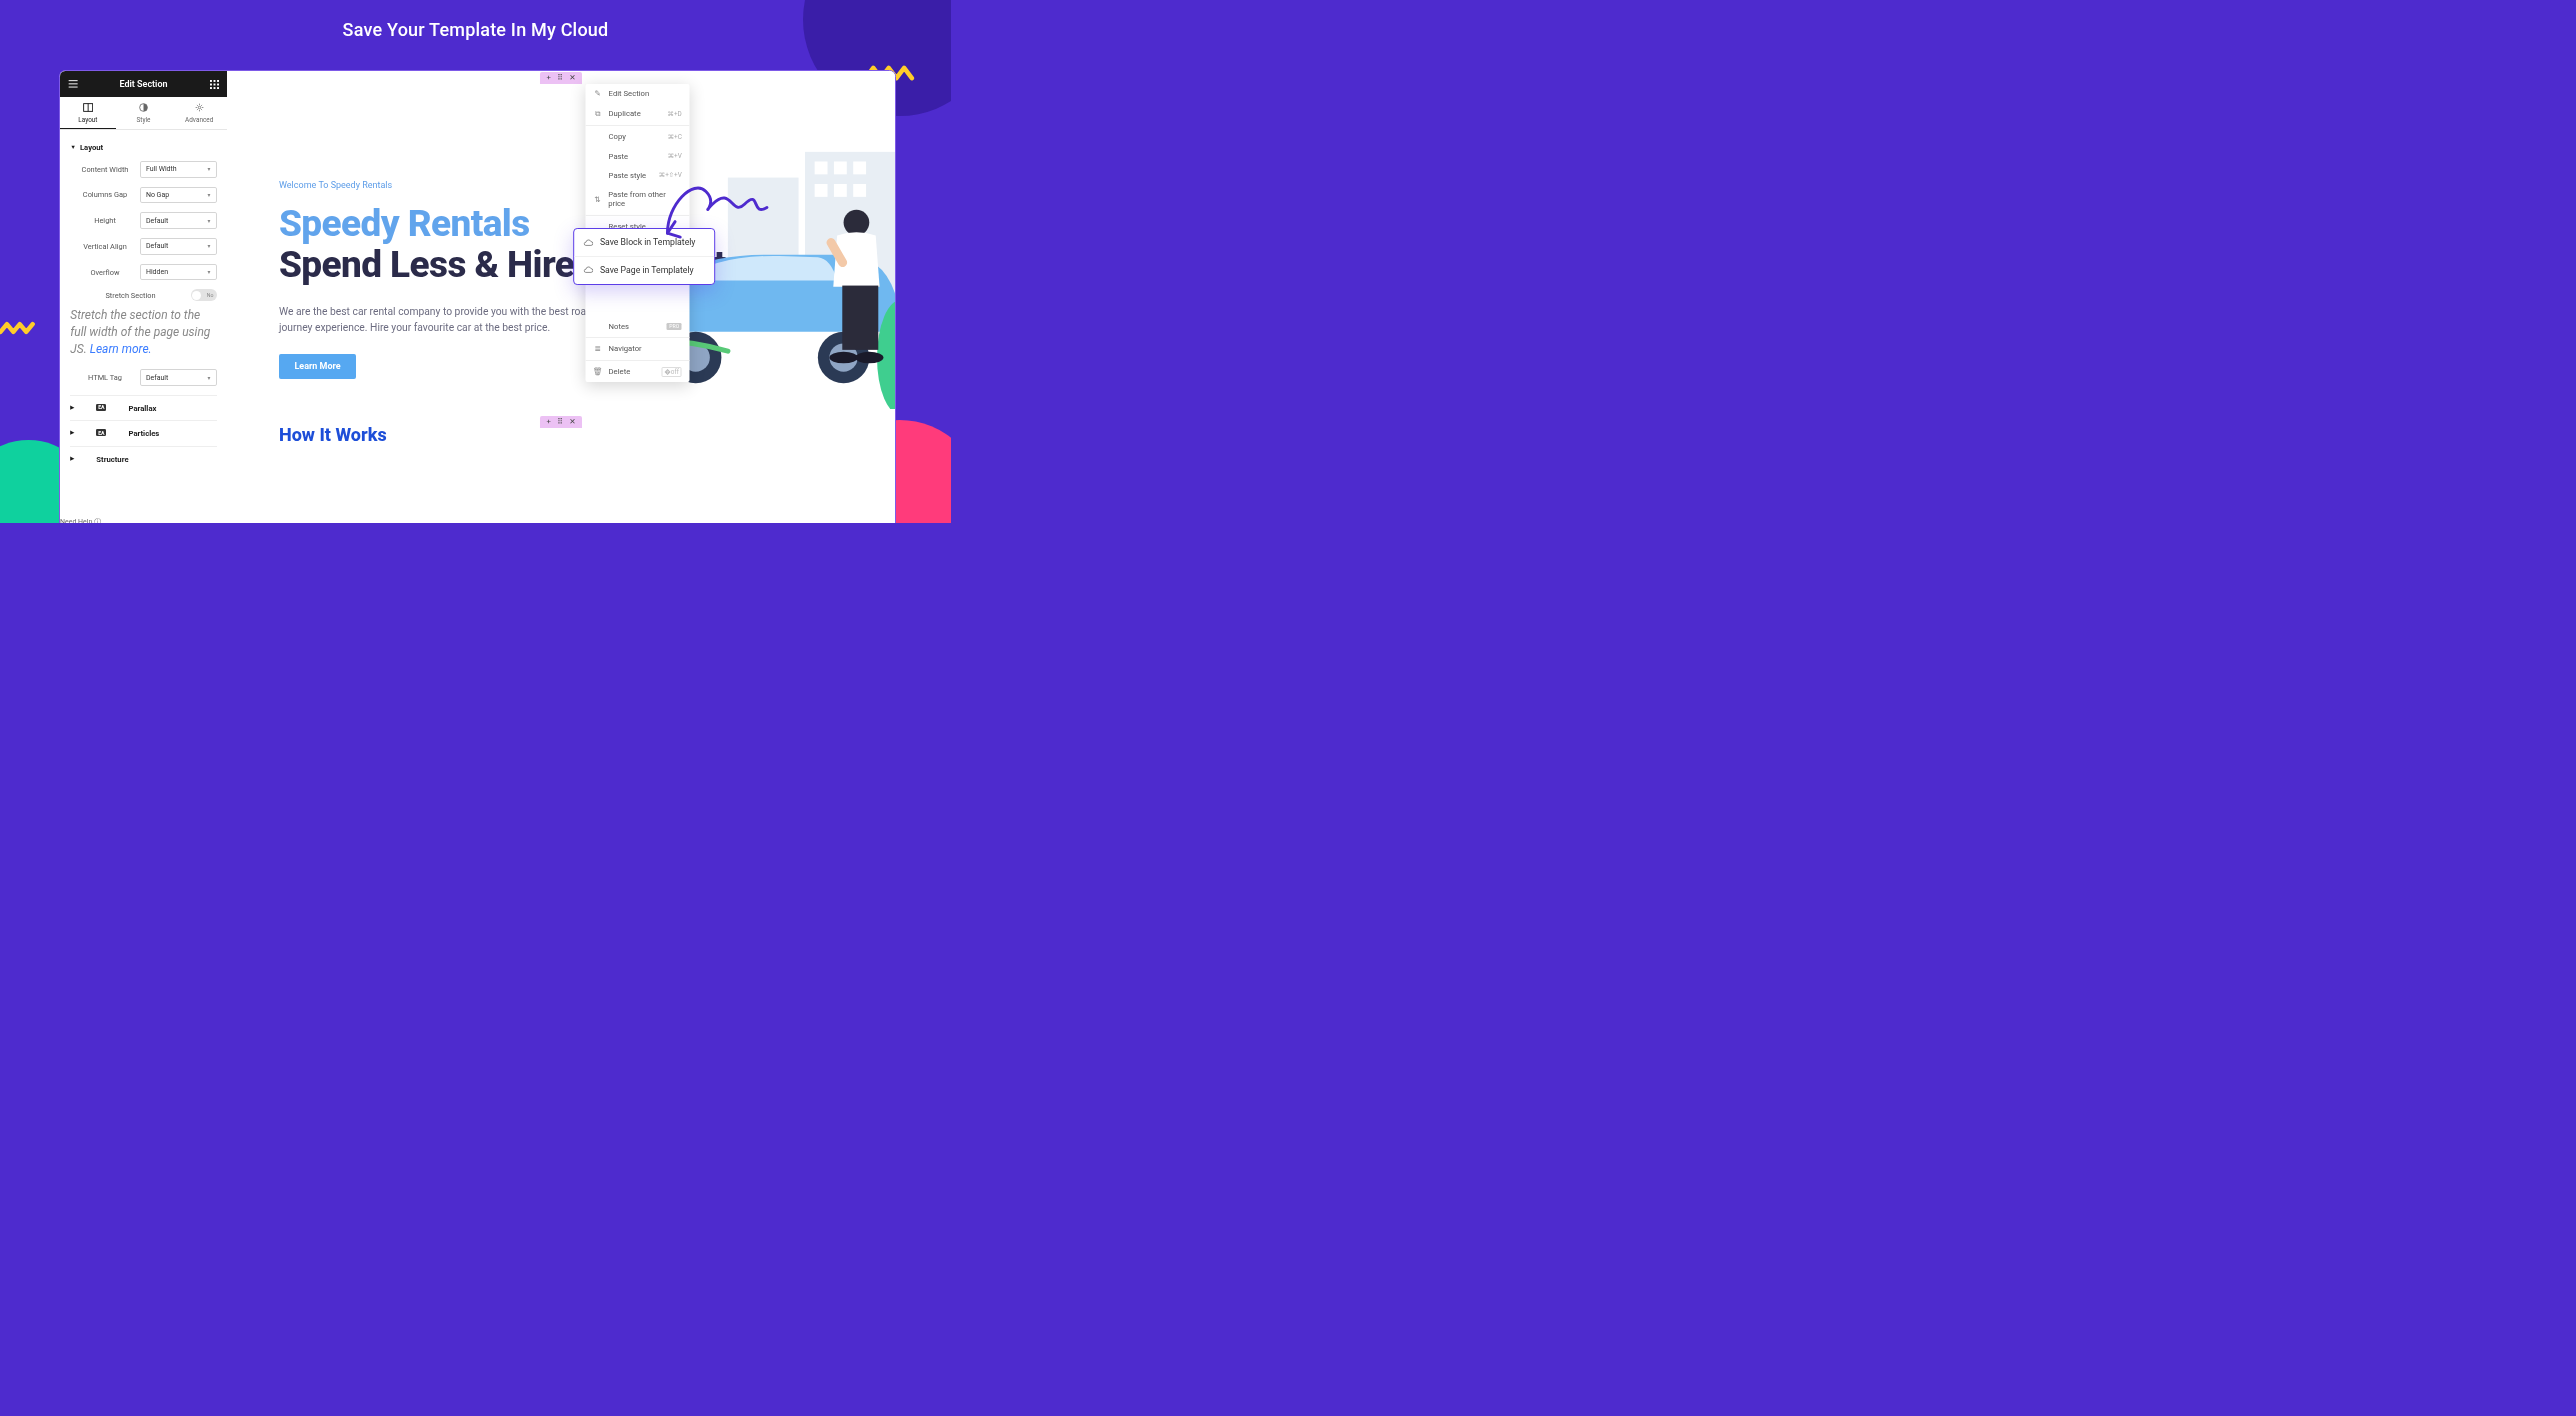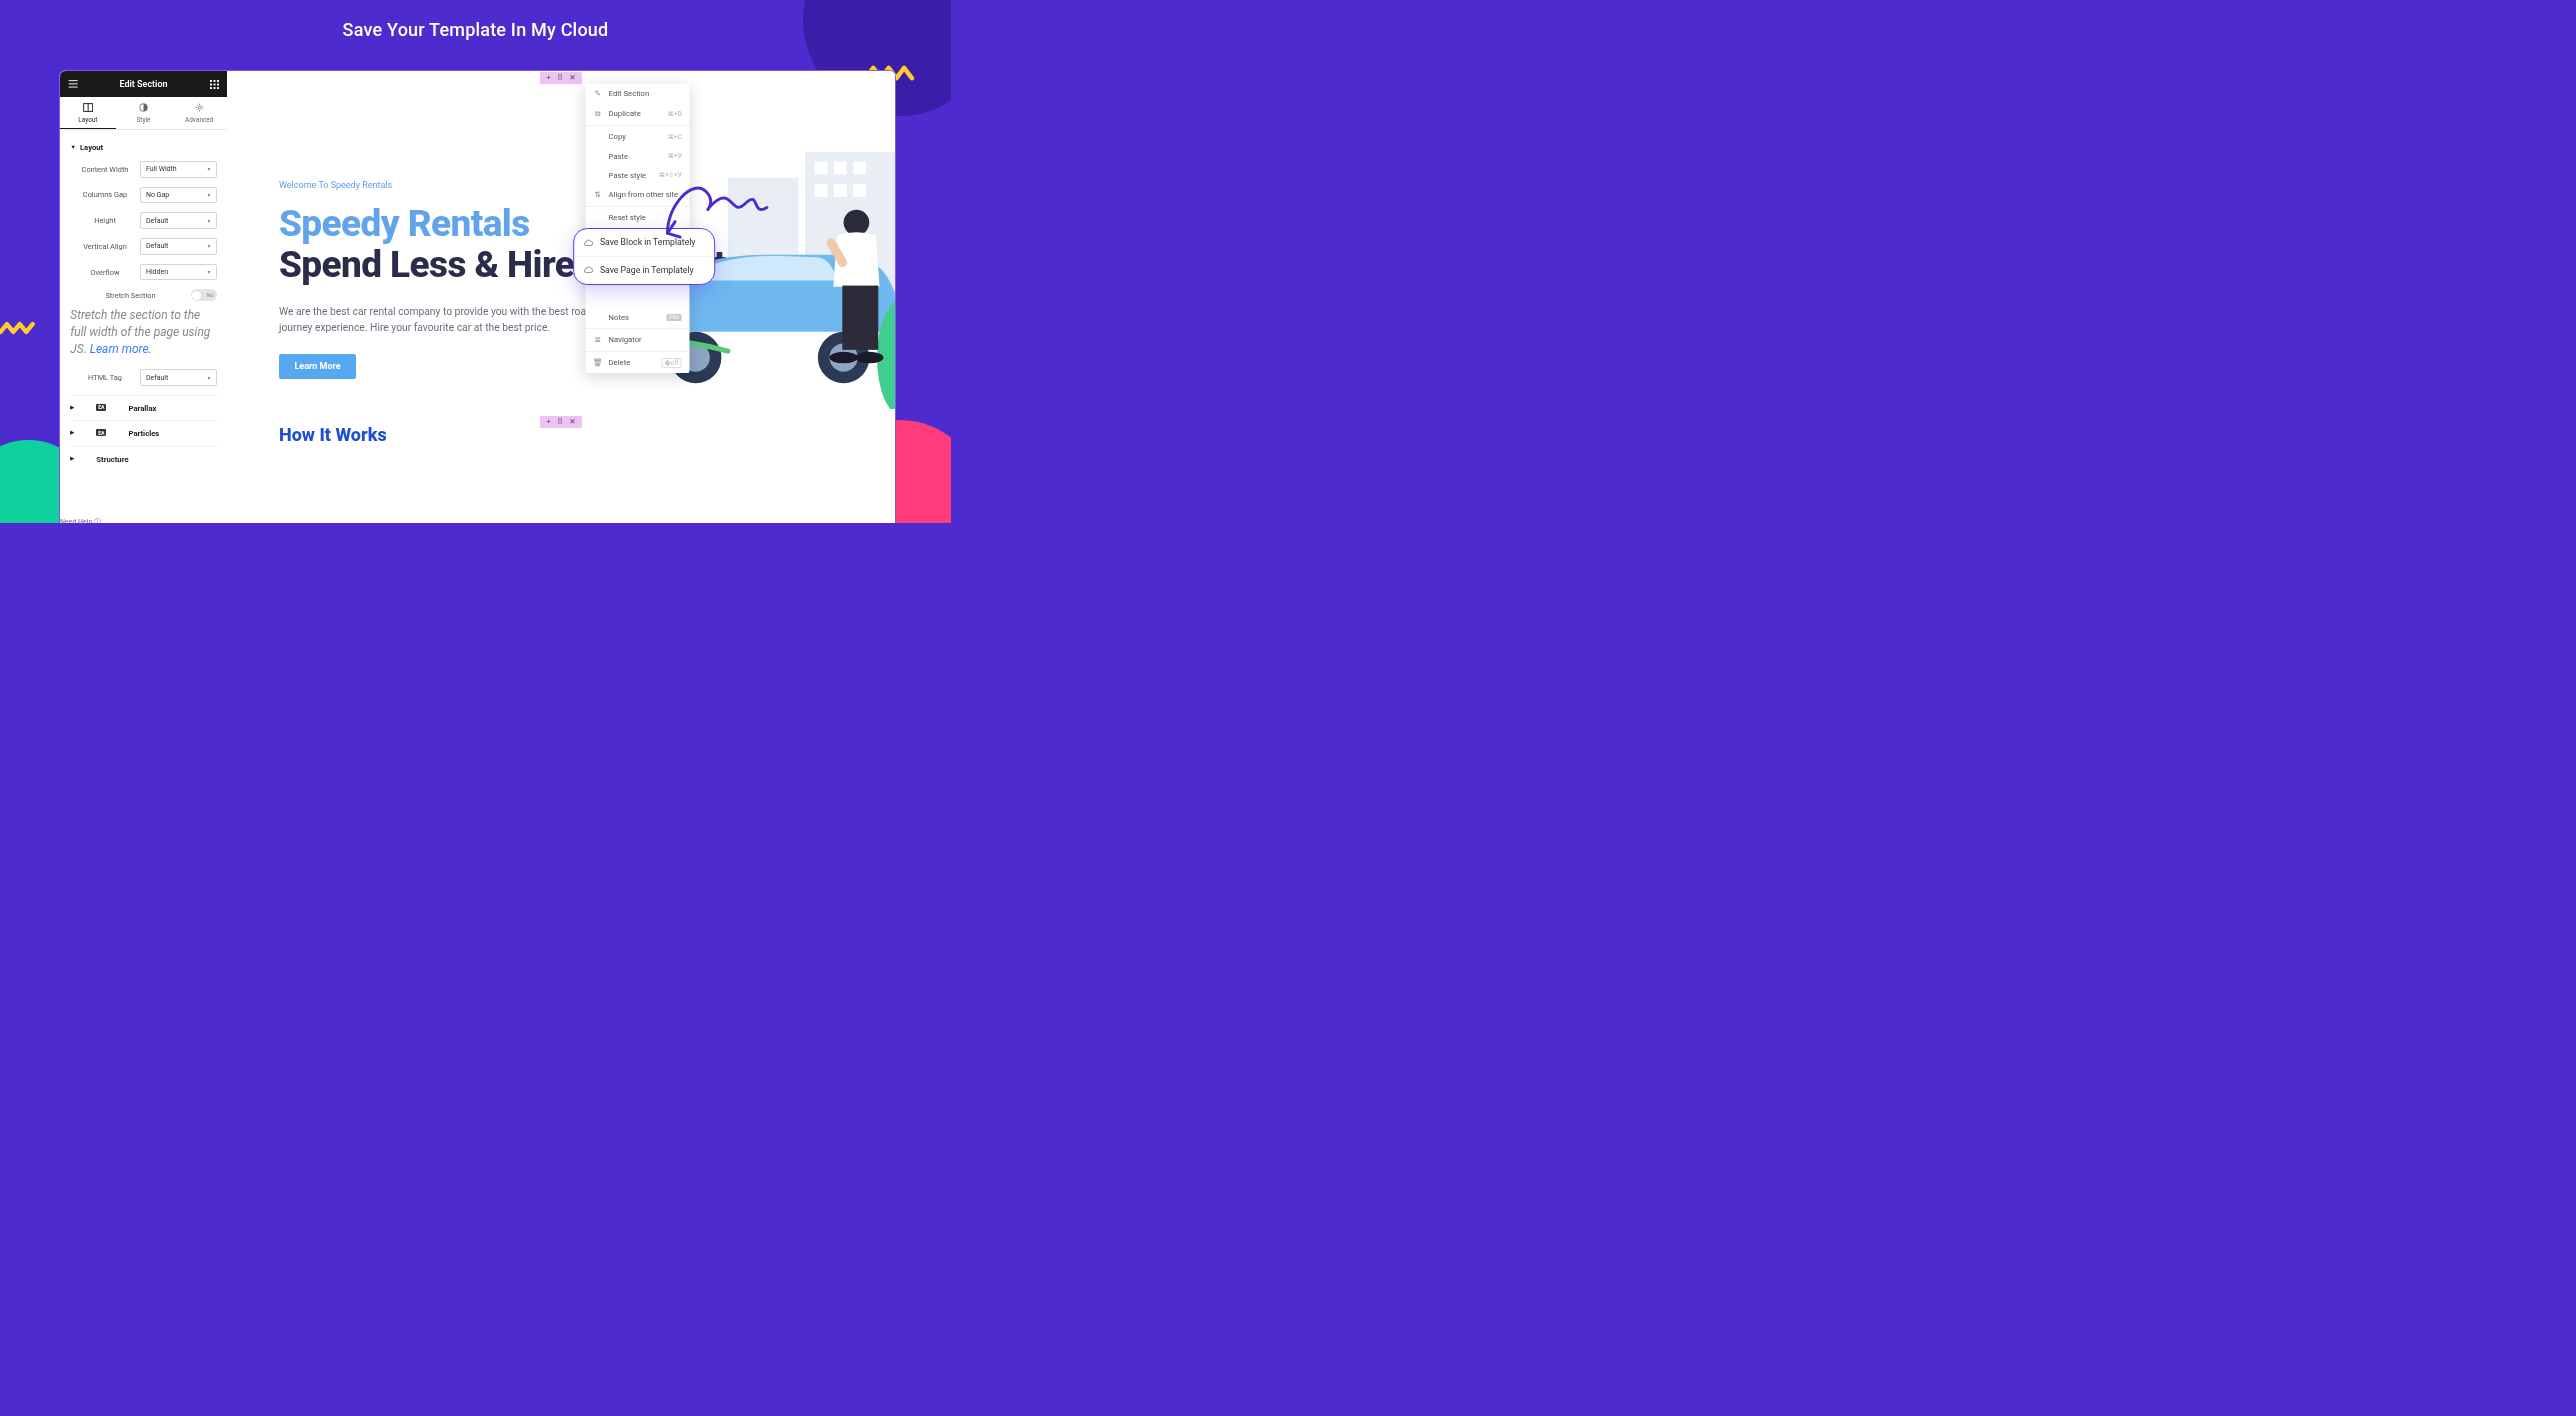--- a/index.html
+++ b/index.html
@@ -62,21 +62,21 @@
 
 .ctx { position:absolute; top:13px; left:50%; transform:translateX(24.5px); width:104px; background:#fff; border-radius:1.9px; box-shadow:0 3.9px 15.5px rgba(0,0,0,.16); z-index:50; font-size:7.7px; color:#555; }
 .ctx-item { display:flex; align-items:center; padding:5.2px 7.7px; cursor:pointer; position:relative; }
 .ctx-item .ci-icon { width:9px; margin-right:6.4px; color:#888; display:inline-flex; justify-content:center; }
 .ctx-item .sc { margin-left:auto; font-size:6.4px; color:#aaa; }
 .ctx-sep { height:0.6px; background:#eee; margin:1.3px 0; }
 .pro-badge { margin-left:auto; font-size:5.2px; background:#c9c9c9; color:#fff; border-radius:1.3px; padding:0.6px 2.6px; }
 .del-kbd { margin-left:auto; font-size:6.4px; color:#bbb; border:0.6px solid #ddd; border-radius:1.3px; padding:0 1.9px; }
 
 
-.tply { position:absolute; top:157px; left:50%; transform:translateX(12.2px); width:142px; background:#fff; border:1.3px solid #5c3de8; border-radius:14px; z-index:60; box-shadow:0 6.4px 19.3px rgba(88,54,232,.25); }
+.tply { position:absolute; top:157px; left:50%; transform:translateX(12.2px); width:142px; background:#fff; border:1.3px solid #5c3de8; border-radius:4px; z-index:60; box-shadow:0 6.4px 19.3px rgba(88,54,232,.25); }
 .tply-item { display:flex; align-items:center; gap:6.4px; padding:8.4px 9px; font-size:8.7px; color:#333; cursor:pointer; }
 .tply-item + .tply-item { border-top:0.6px solid #f0f0f0; }
 .tply-item .cloud { width:10.3px; color:#777; }
 
 
 .scribble { position:absolute; top:101px; left:50%; transform:translateX(100px); z-index:70; }
 
 
 .scene { position:absolute; right:-26px; top:68px; width:322px; height:270px; z-index:5; }
 </style>
@@ -308,21 +308,21 @@
             <span>Paste</span>
             <span class="sc">⌘+V</span>
           </div>
       <div class="ctx-item">
             <span class="ci-icon"></span>
             <span>Paste style</span>
             <span class="sc">⌘+⇧+V</span>
           </div>
       <div class="ctx-item">
             <span class="ci-icon">⇅</span>
-            <span>Align from other site</span>
+            <span>Paste from other price</span>
           </div>
       <div class="ctx-sep"></div>
       <div class="ctx-item">
             <span class="ci-icon"></span>
             <span>Reset style</span>
           </div>
       <div class="ctx-sep"></div>
       <div class="ctx-item">
             <span class="ci-icon"></span>
             <span>Save as Template</span>

